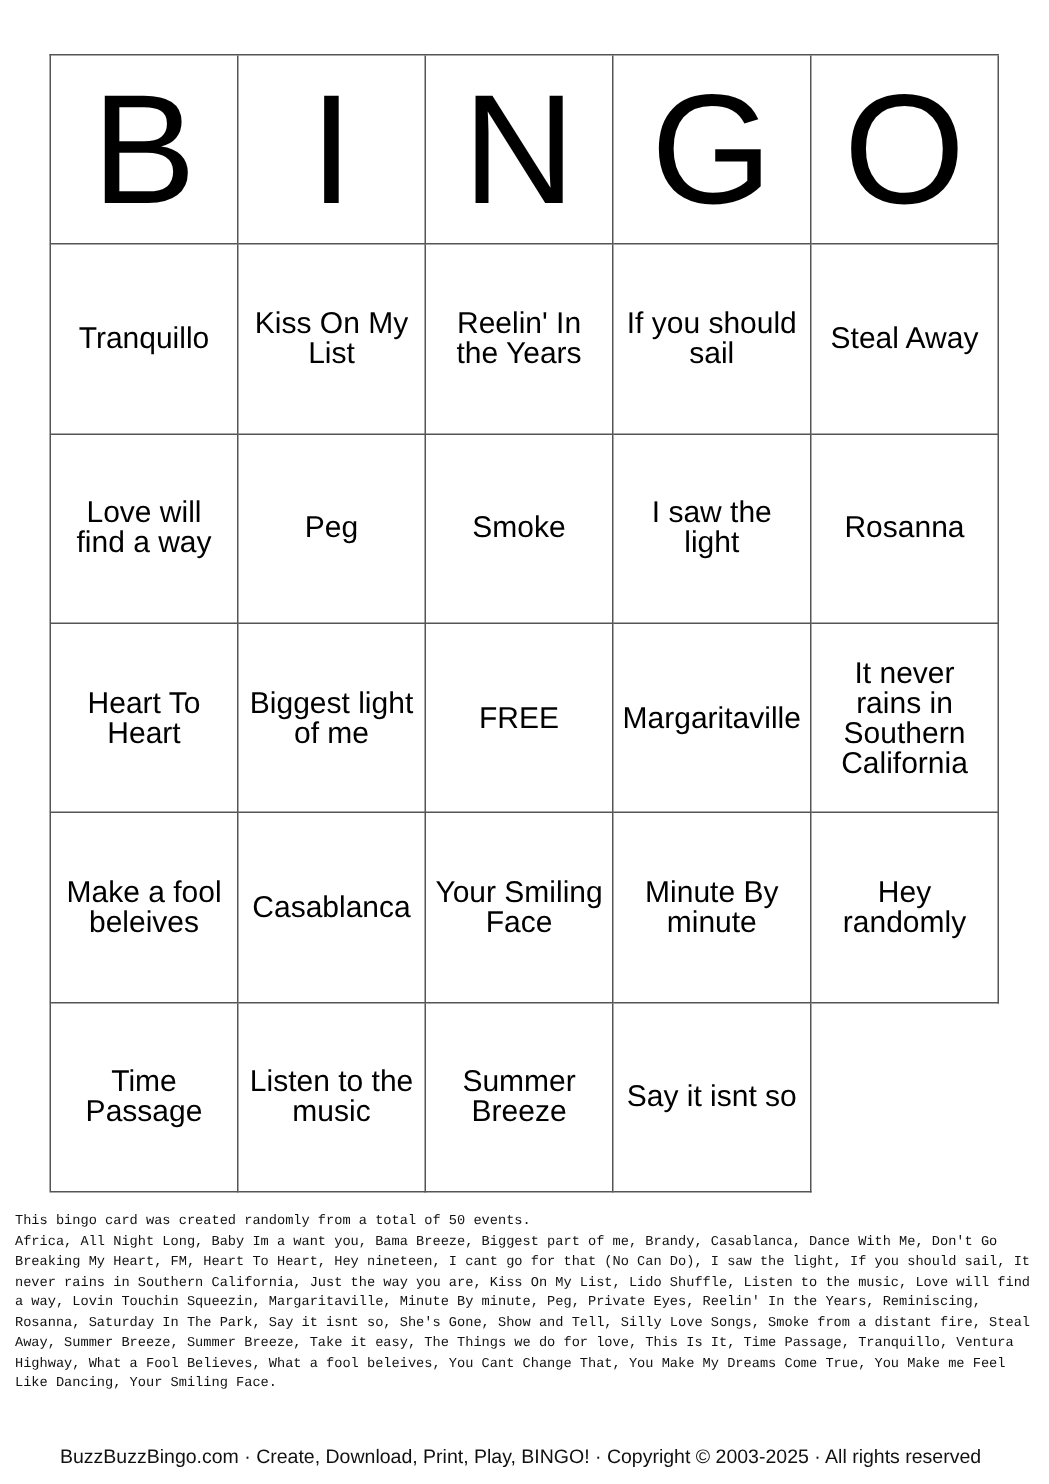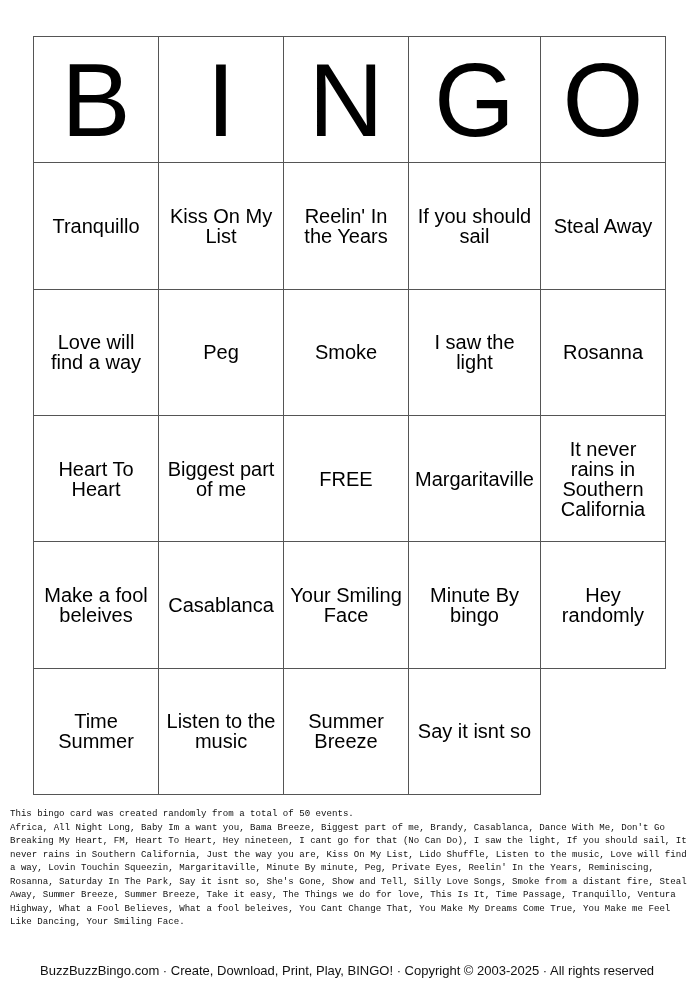--- a/index.html
+++ b/index.html
@@ -50,32 +50,32 @@
   <div class="cell">If you should sail</div>
   <div class="cell">Steal Away</div>
 
   <div class="cell">Love will find a way</div>
   <div class="cell">Peg</div>
   <div class="cell">Smoke</div>
   <div class="cell">I saw the light</div>
   <div class="cell">Rosanna</div>
 
   <div class="cell">Heart To Heart</div>
-  <div class="cell">Biggest part of me</div>
+  <div class="cell">Biggest light of me</div>
   <div class="cell">FREE</div>
   <div class="cell">Margaritaville</div>
 
   <div class="cell">It never rains in Southern California</div>
   <div class="cell">Make a fool beleives</div>
   <div class="cell">Casablanca</div>
   <div class="cell">Your Smiling Face</div>
-  <div class="cell">Minute By bingo</div>
+  <div class="cell">Minute By minute</div>
 
   <div class="cell">Hey randomly</div>
-  <div class="cell">Time Summer</div>
+  <div class="cell">Time Passage</div>
   <div class="cell">Listen to the music</div>
   <div class="cell">Summer Breeze</div>
   <div class="cell">Say it isnt so</div>
 </div>
 
 <div class="info">
   <div>This bingo card was created randomly from a total of 50 events.</div>
   <div>Africa, All Night Long, Baby Im a want you, Bama Breeze, Biggest part of me, Brandy, Casablanca, Dance With Me, Don't Go Breaking My Heart, FM, Heart To Heart, Hey nineteen, I cant go for that (No Can Do), I saw the light, If you should sail, It never rains in Southern California, Just the way you are, Kiss On My List, Lido Shuffle, Listen to the music, Love will find a way, Lovin Touchin Squeezin, Margaritaville, Minute By minute, Peg, Private Eyes, Reelin' In the Years, Reminiscing, Rosanna, Saturday In The Park, Say it isnt so, She's Gone, Show and Tell, Silly Love Songs, Smoke from a distant fire, Steal Away, Summer Breeze, Summer Breeze, Take it easy, The Things we do for love, This Is It, Time Passage, Tranquillo, Ventura Highway, What a Fool Believes, What a fool beleives, You Cant Change That, You Make My Dreams Come True, You Make me Feel Like Dancing, Your Smiling Face.</div>
 </div>
 

